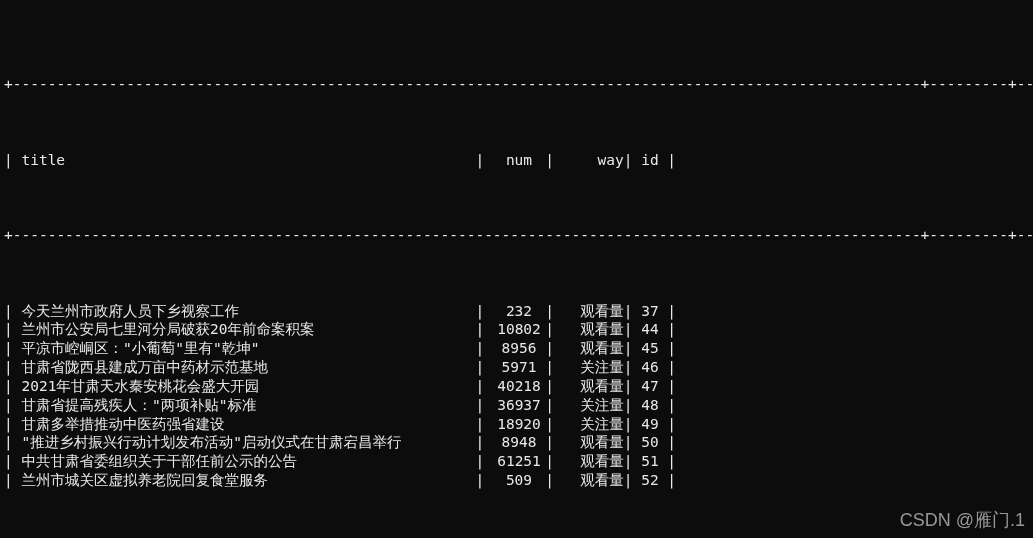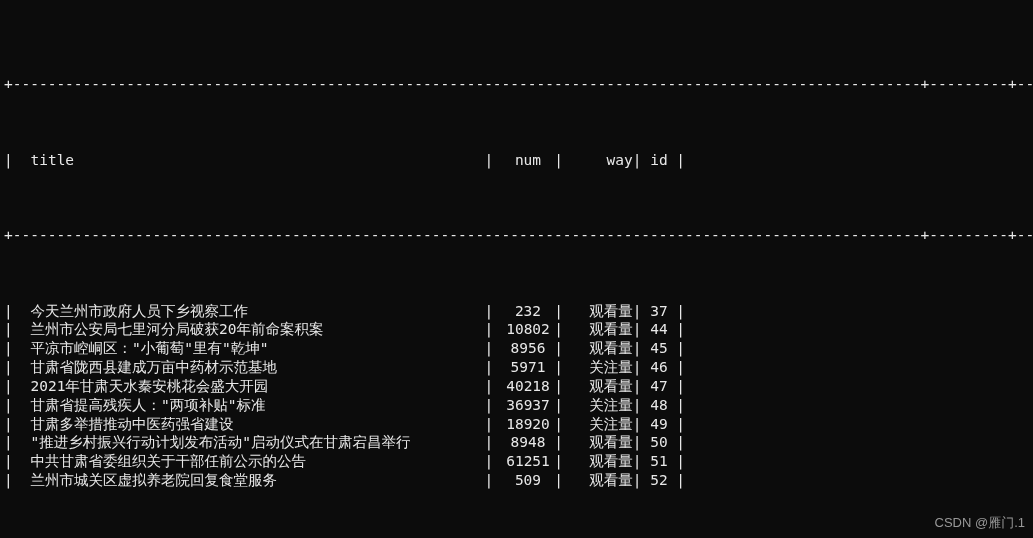--- a/index.html
+++ b/index.html
@@ -17,33 +17,33 @@
   }
   .terminal {
     white-space: pre;
     padding: 0 4px;
   }
   .row {
     display: flex;
   }
   .pipe { width: 1ch; }
   .sp   { width: 1ch; }
-  .col-title { width: 52ch; overflow: hidden; margin-left: 9px; }
+  .col-title { width: 52ch; overflow: hidden; }
   .col-num   { width: 6ch;  text-align: center; }
   .col-way   { width: 7ch;  text-align: right; }
   .col-id    { width: 3ch;  text-align: left; }
   .border-line {
     color: #e8e8e8;
   }
   .watermark {
     position: absolute;
     right: 8px;
     bottom: 6px;
     color: #989898;
-    font-size: 13px;
+    font-size: 18px;
     font-family: sans-serif;
   }
 </style>
 </head>
 <body>
 
 <div class="terminal">
 
   
   <div class="border-line">+--------------------------------------------------------------------------------------------------------+---------+-----------+------+</div>

